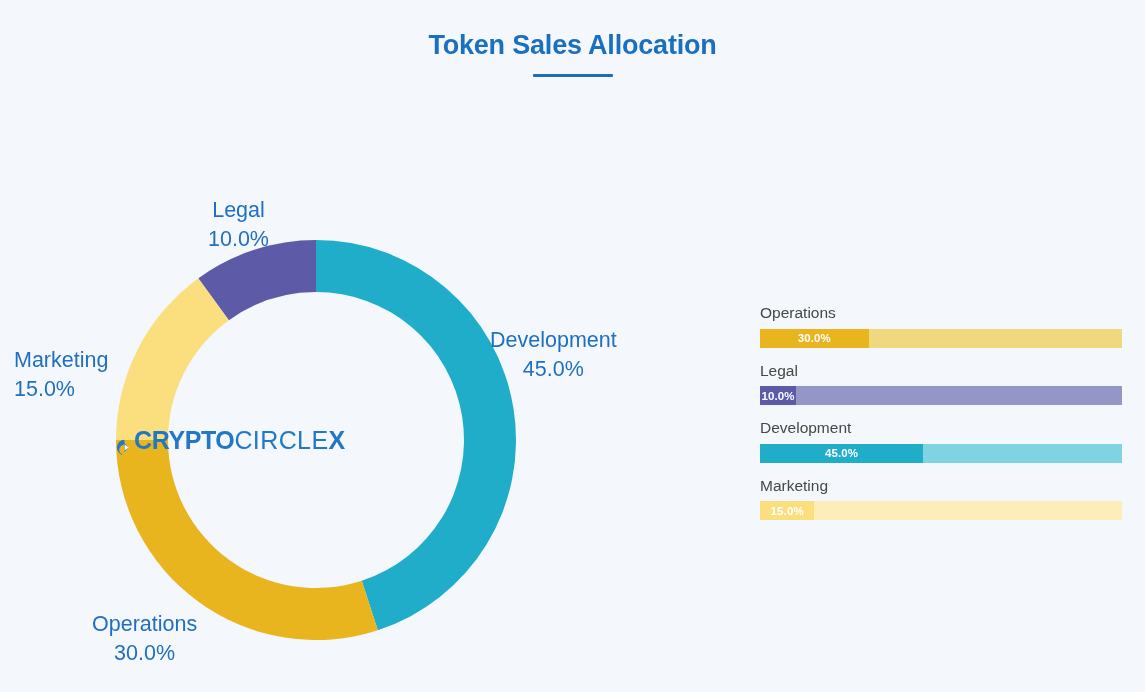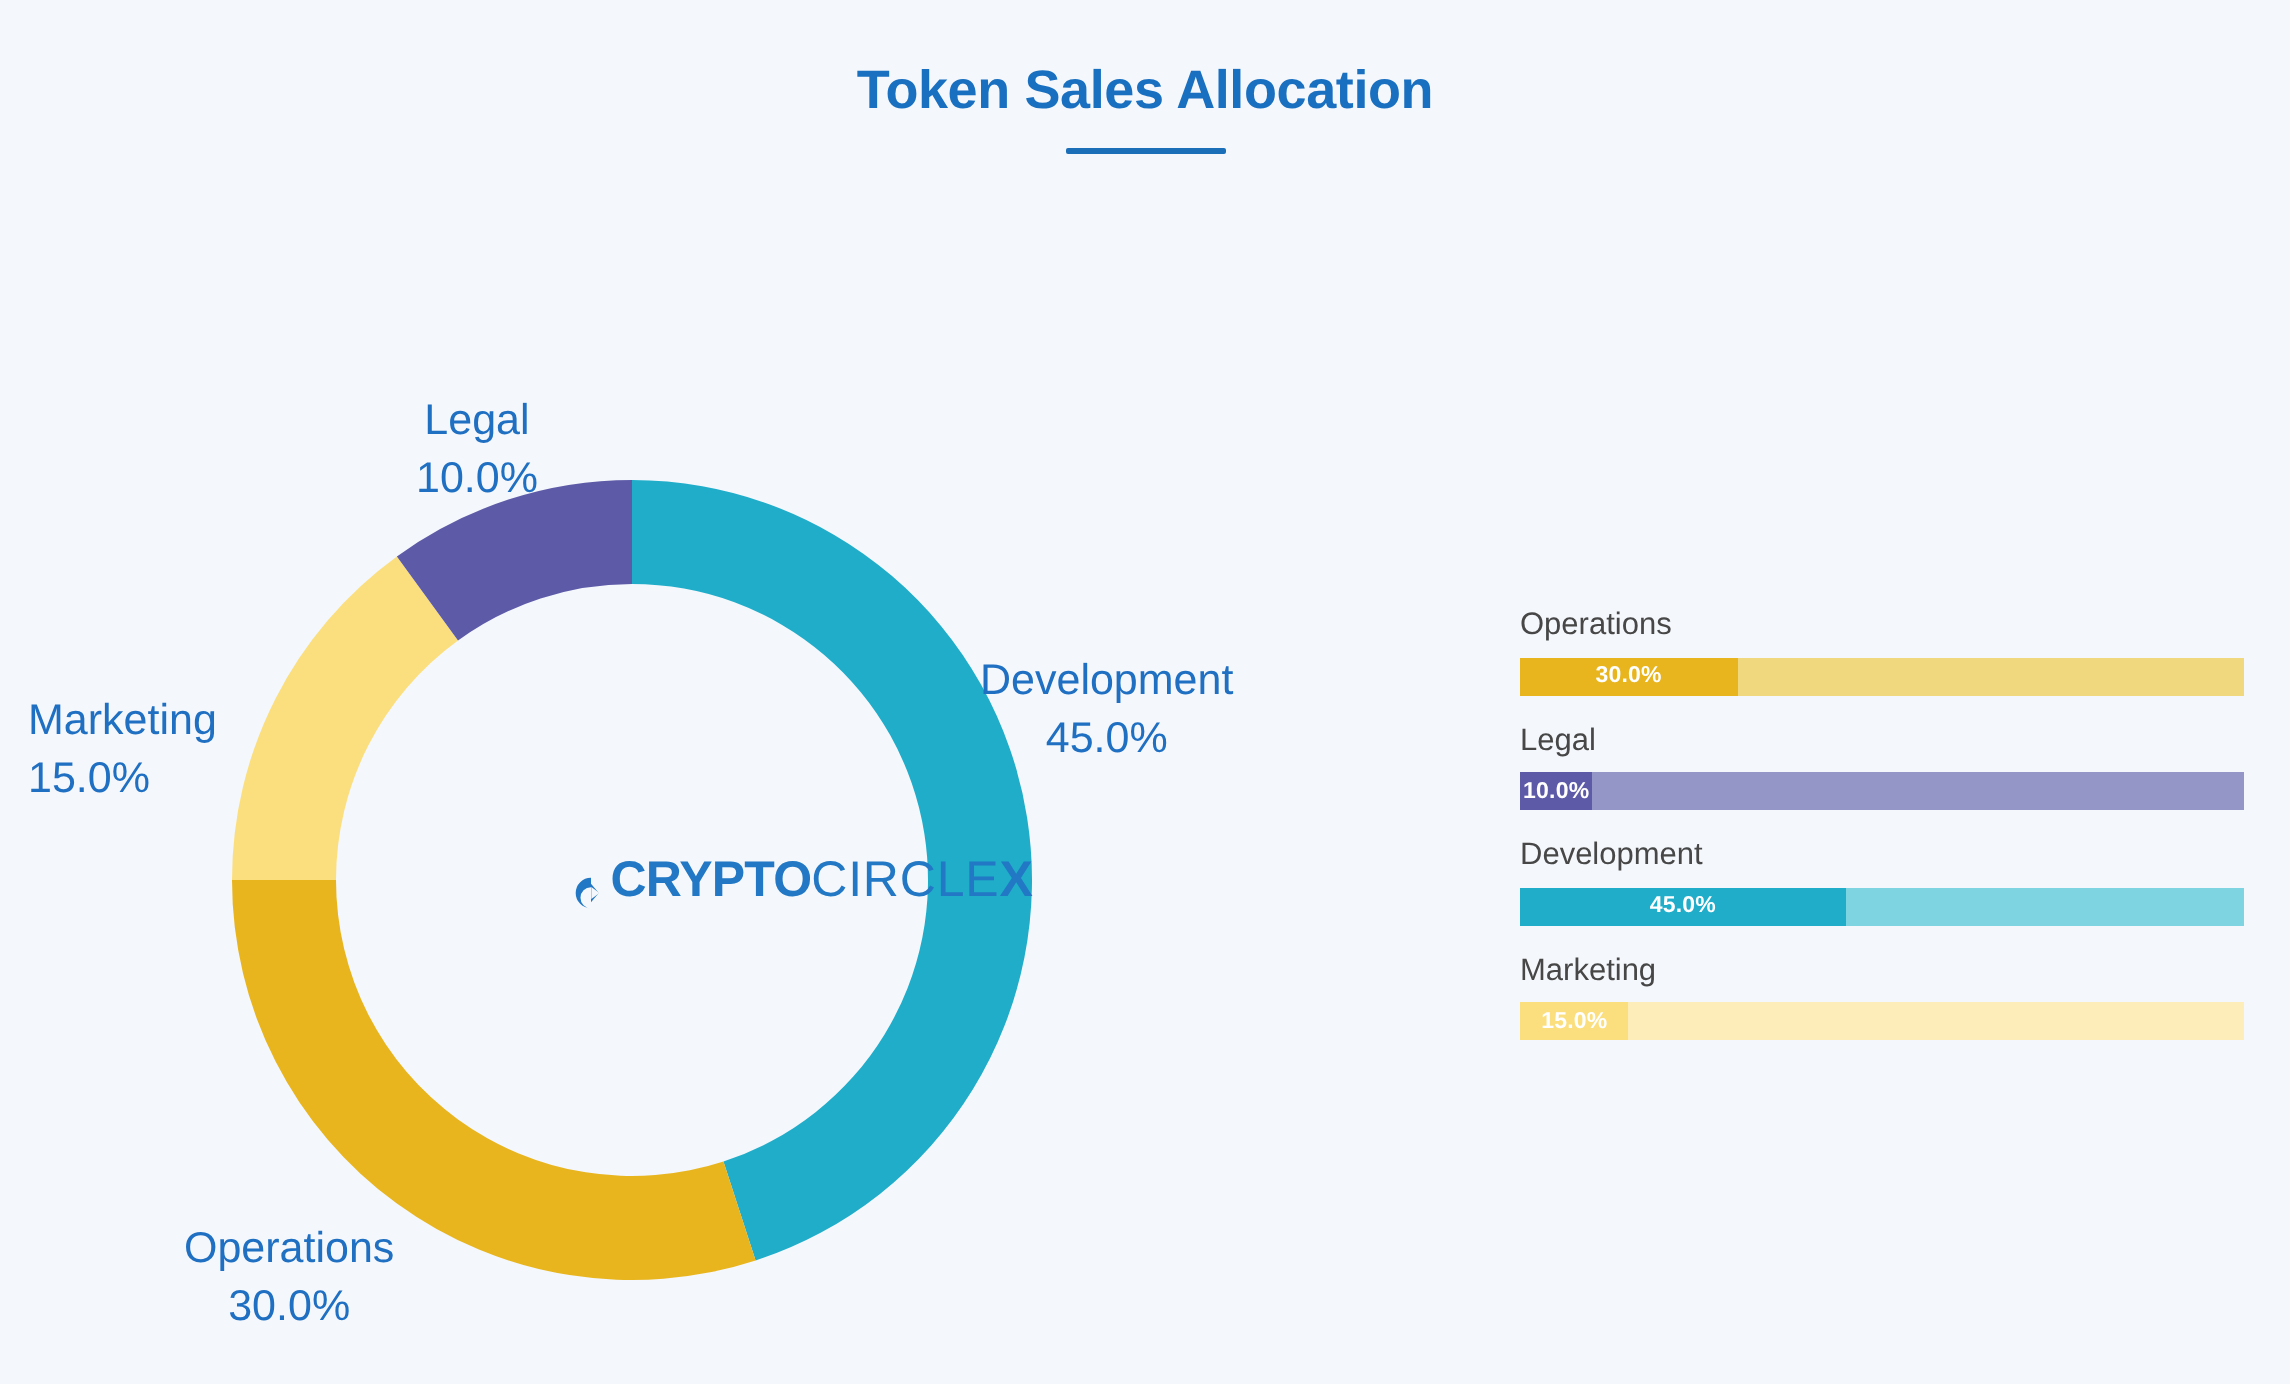--- a/index.html
+++ b/index.html
@@ -54,21 +54,21 @@
     height: 400px;
   }
   .donut-center-logo {
     position: absolute;
     left: 0;
     top: 0;
     width: 400px;
     height: 400px;
     display: flex;
     align-items: center;
-    justify-content: flex-end;
+    justify-content: flex-start;
     pointer-events: none;
   }
   .logo-text {
     font-size: 25px;
     color: #2278c4;
     white-space: nowrap;
     letter-spacing: 0.2px;
     display: flex;
     align-items: center;
   }

